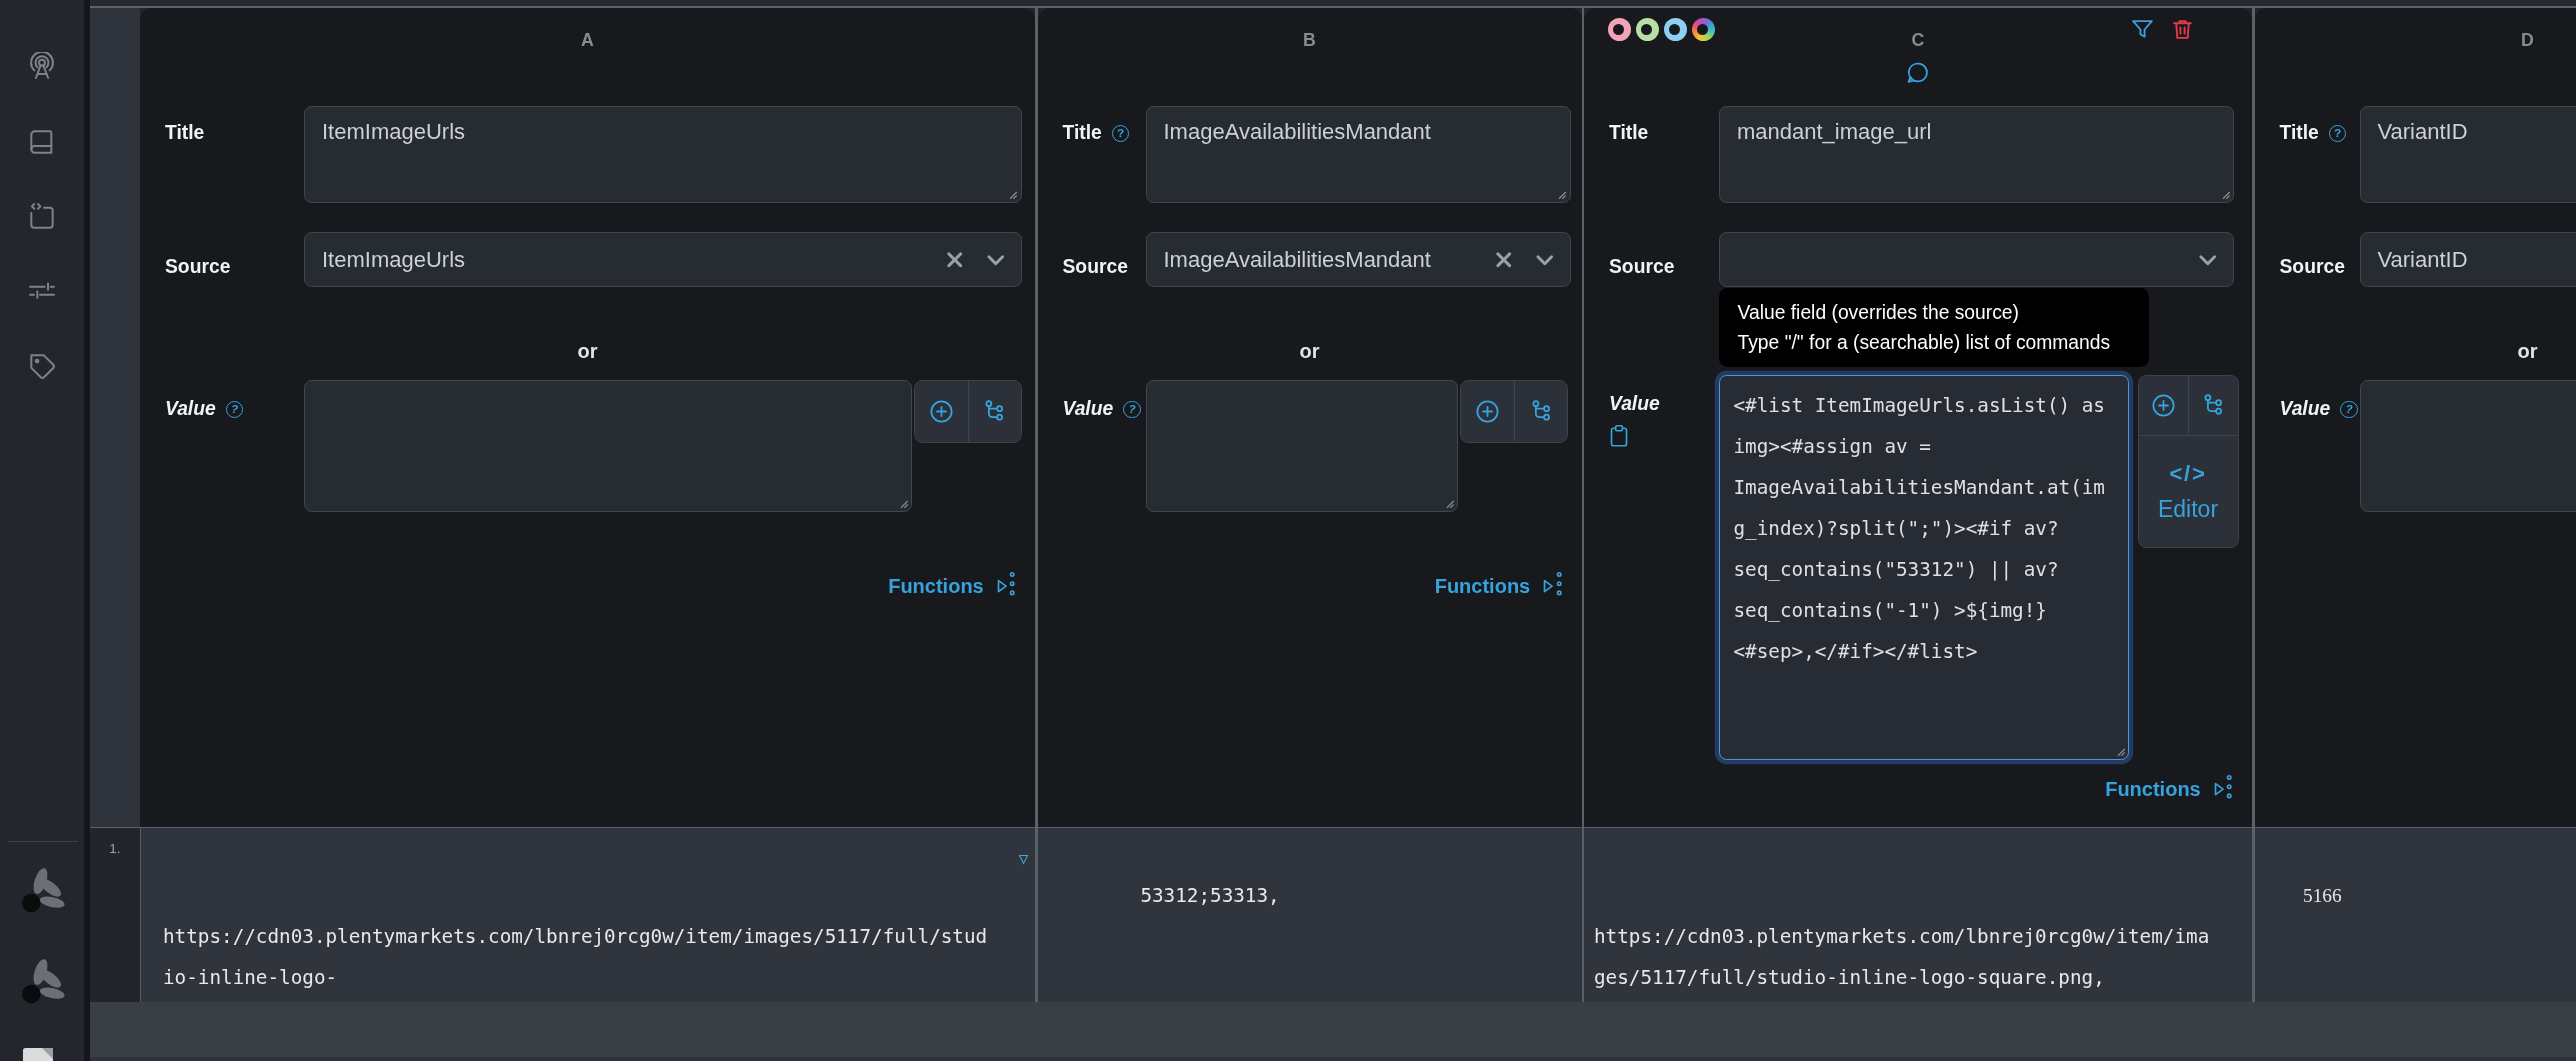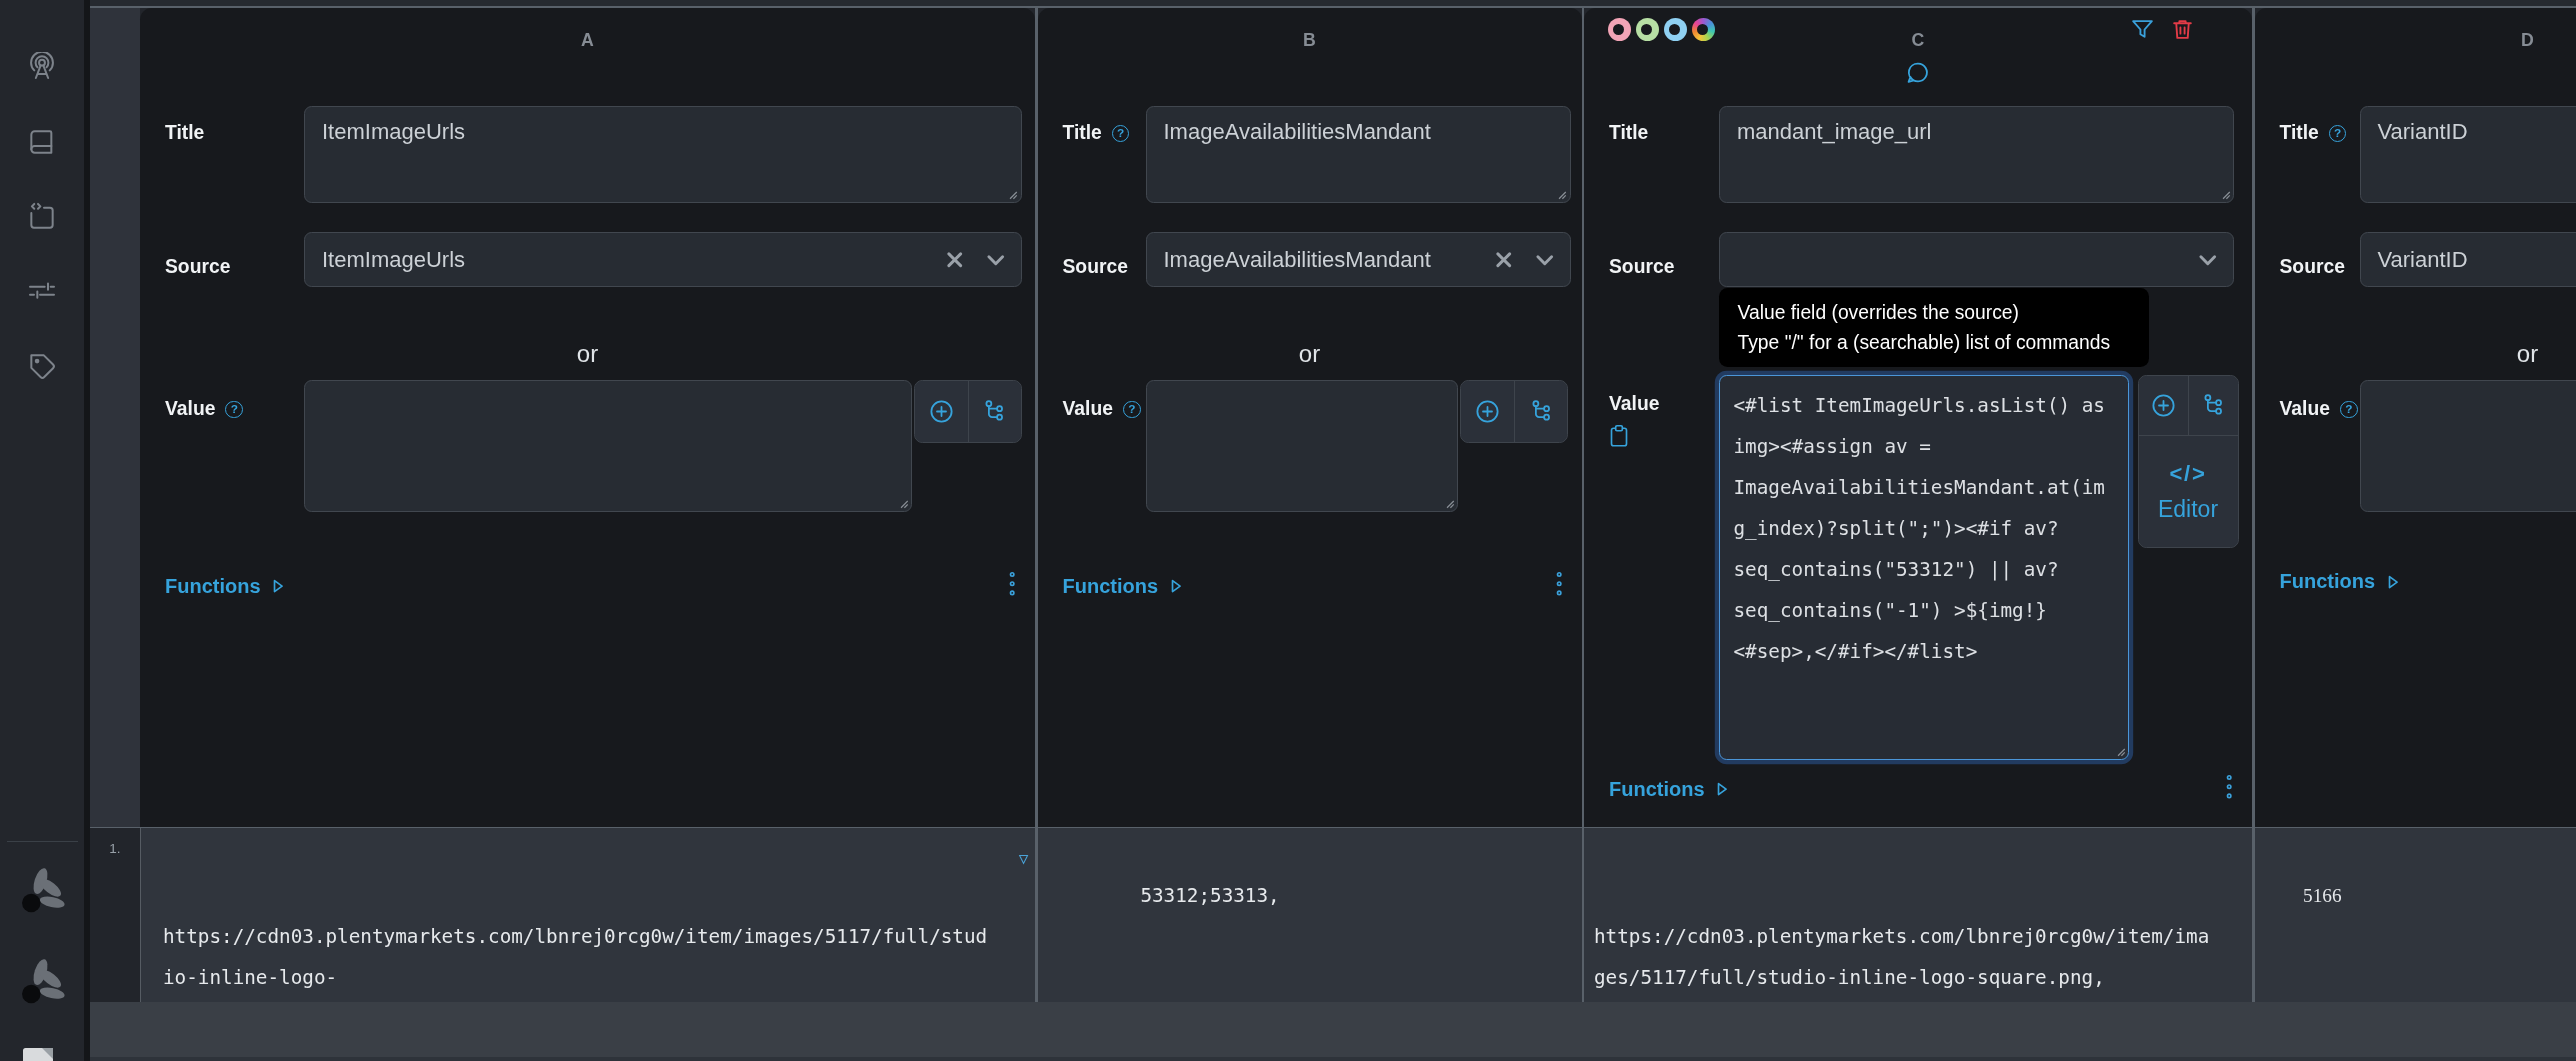--- a/index.html
+++ b/index.html
@@ -34,54 +34,54 @@
            border-radius:11.8px 11.8px 0 0; }
   .pcol-a { width:895px; } .pcol-b { width:544px; } .pcol-c { width:668px; }
   .pcol-d { flex:1; overflow:hidden; }
   .pcol-d .panel { width:546px; border-radius:11.8px 11.8px 0 0; }
 
   .col-letter { position:absolute; top:22px; left:0; right:0; text-align:center;
                 color:#868c94; font-size:17.7px; font-weight:bold; }
 
   .f-label { position:absolute; left:25px; display:flex; align-items:center; gap:10px;
              color:#f1f3f5; font-size:19.3px; font-weight:bold; }
-  .lbl-title { top:114px; } .lbl-source { top:248px; } .lbl-value { top:390px; }
+  .lbl-title { top:114px; } .lbl-source { top:248px; } .lbl-value { top:390px;font-style:italic; }
   .lbl-value-col { top:385px; flex-direction:column; align-items:flex-start; gap:8.4px; }
 
   .help { display:inline-flex; width:17.7px; height:17.7px; border:1.7px solid #36a3dc;
           border-radius:50%; color:#36a3dc; font-size:11.8px; font-weight:bold;
           align-items:center; justify-content:center; }
 
   .box { position:absolute; background:#272c33; border:0.8px solid #41474f; border-radius:7.6px;
          color:#ccd1d6; font-size:22px; }
   .box-text { position:absolute; left:17px; top:11.8px; white-space:nowrap; }
   .title-box { top:98px; left:var(--ctl); right:var(--ctlr); height:97px; }
   .source-box { top:224px; left:var(--ctl); right:var(--ctlr); height:55px; }
   .source-box .box-text { top:13.5px; }
   .src-icons { position:absolute; right:13.5px; top:15px; display:flex; gap:17px; color:#9aa1a9; }
   .src-icons svg { width:23.5px; height:23.5px; }
 
   .rsz { position:absolute; right:2.5px; bottom:2.5px; width:12.6px; height:12.6px; color:#8a9097; }
 
   .or { position:absolute; top:332px; left:0; right:0; text-align:center; color:#e0e4e8;
-        font-size:24px; font-weight:normal; }
+        font-size:20px; font-weight:bold; }
 
   .value-row { position:absolute; top:372px; left:var(--ctl); right:13.5px; height:132px;
                display:flex; align-items:flex-start; }
   .value-box { position:relative; flex:1; height:100%; background:#272c33;
                border:0.8px solid #41474f; border-radius:7.6px; }
   .actions { margin-left:1.7px; width:108px; display:flex; border:0.8px solid #3e444c;
              border-radius:8.4px; overflow:hidden; background:#2b3039; }
   .act-btn { width:53px; height:61px; background:#2b3039; border:none; cursor:pointer;
              display:flex; align-items:center; justify-content:center; color:#36a3dc; }
   .act-btn + .act-btn { border-left:0.8px solid #3e444c; }
   .act-btn svg { width:27px; height:27px; }
 
   .fn-row { position:absolute; left:25px; right:18.5px; top:562px; display:flex;
-            justify-content:space-between; align-items:center; }
+            justify-content:flex-end; align-items:center; }
   .fn-link { display:flex; align-items:center; gap:11.8px; color:#36a3dc;
              font-size:20px; font-weight:bold; cursor:pointer; }
   .fn-link svg { width:12.6px; height:14.3px; }
   .kebab svg { width:8.4px; height:29px; }
 
   
   .c-donuts { position:absolute; top:10px; left:23.5px; display:flex; gap:5px; }
   .donut { position:relative; width:23px; height:23px; border-radius:50%; }
   .donut::after { content:""; position:absolute; left:5.9px; top:5.9px; width:11px; height:11px;
                   border-radius:50%; background:#17191d; }

